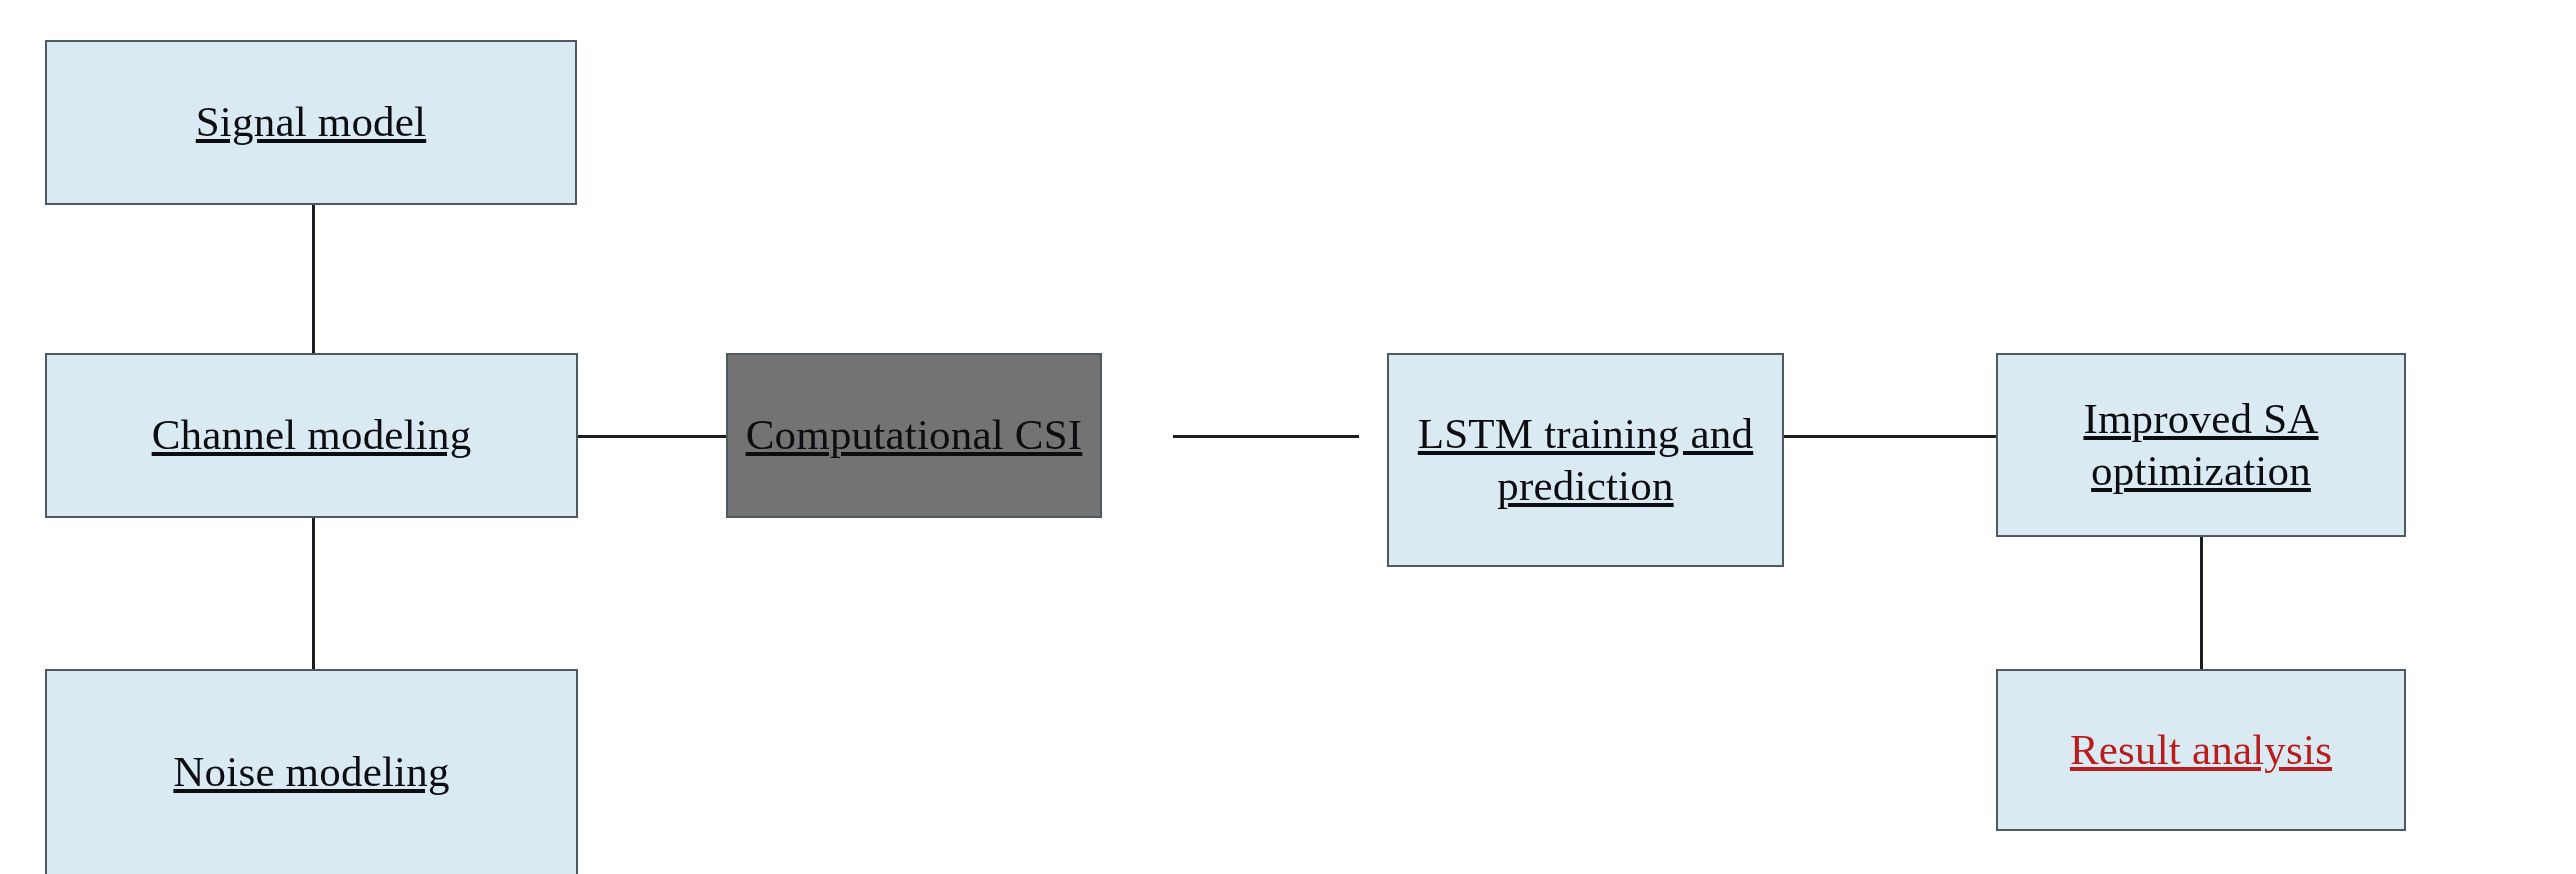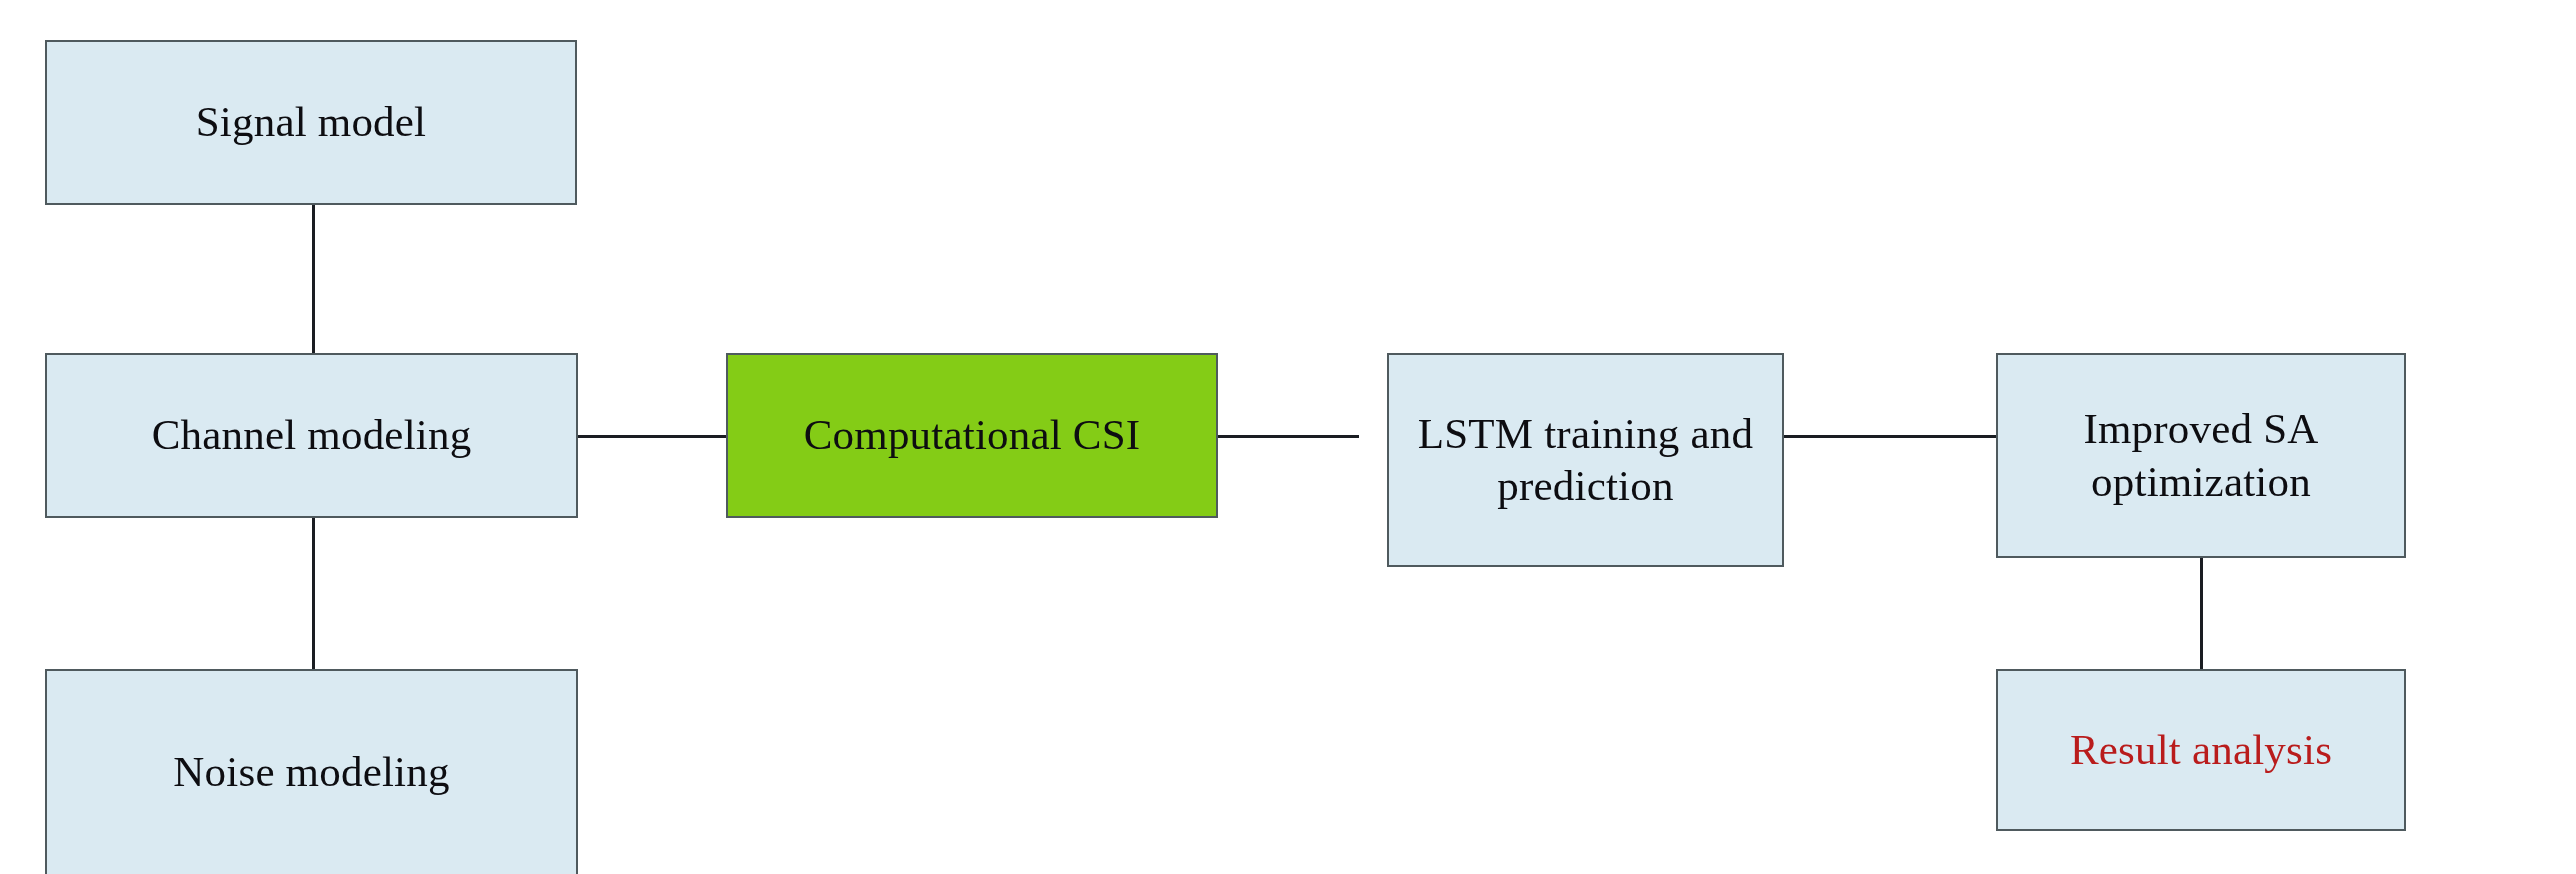--- a/index.html
+++ b/index.html
@@ -28,20 +28,21 @@
     color: #0d0d11;
     font-size: 43px;
     line-height: 1.22;
     letter-spacing: 0.2px;
     z-index: 2;
   }
   .node .label {
     display: block;
     padding: 0 9.4px;
     white-space: pre-line;
+    text-decoration: underline;
   }
   .edge {
     position: absolute;
     background: #1a1d22;
     z-index: 1;
   }
   .edge.h { height: 2.8px; }
   .edge.v { width: 2.8px; }
 </style>
 </head>
@@ -56,28 +57,28 @@
     <div class="edge v" style="background: rgb(26, 29, 34); left: 2200px; top: 518px; height: 151px;"></div>
     <div class="node" style="left: 45px; top: 40px; width: 532px; height: 165px; background: rgb(218, 234, 242); border-color: rgb(79, 90, 94); color: rgb(13, 13, 17);">
       <span class="label">Signal model</span>
     </div>
     <div class="node" style="left: 45px; top: 353px; width: 533px; height: 165px; background: rgb(218, 234, 242); border-color: rgb(79, 90, 94); color: rgb(13, 13, 17); justify-content: center;">
       <span class="label">Channel modeling</span>
     </div>
     <div class="node" style="left: 45px; top: 669px; width: 533px; height: 207px; background: rgb(218, 234, 242); border-color: rgb(79, 90, 94); color: rgb(13, 13, 17);">
       <span class="label">Noise modeling</span>
     </div>
-    <div class="node" style="left: 726px; top: 353px; width: 492px; height: 165px; background: #84cc16; border-color: rgb(79, 90, 94); color: rgb(13, 13, 17);">
+    <div class="node" style="left: 726px; top: 353px; width: 376px; height: 165px; background: #737373; border-color: rgb(79, 90, 94); color: rgb(13, 13, 17);">
       <span class="label">Computational CSI</span>
     </div>
     <div class="node" style="left: 1359px; top: 353px; width: 397px; height: 214px; background: rgb(218, 234, 242); border-color: rgb(79, 90, 94); color: rgb(13, 13, 17); margin-left: 28px;">
       <span class="label">LSTM training and
 prediction</span>
     </div>
-    <div class="node" style="left: 1996px; top: 353px; width: 410px; height: 205px; background: rgb(218, 234, 242); border-color: rgb(79, 90, 94); color: rgb(13, 13, 17);">
+    <div class="node" style="left: 1996px; top: 353px; width: 410px; height: 184px; background: rgb(218, 234, 242); border-color: rgb(79, 90, 94); color: rgb(13, 13, 17);">
       <span class="label">Improved SA
 optimization</span>
     </div>
     <div class="node" style="left: 1996px; top: 669px; width: 410px; height: 162px; background: rgb(218, 234, 242); border-color: rgb(79, 90, 94); color: #b91c1c;">
       <span class="label">Result analysis</span>
     </div>
   </div>
 
 
 </body></html>

